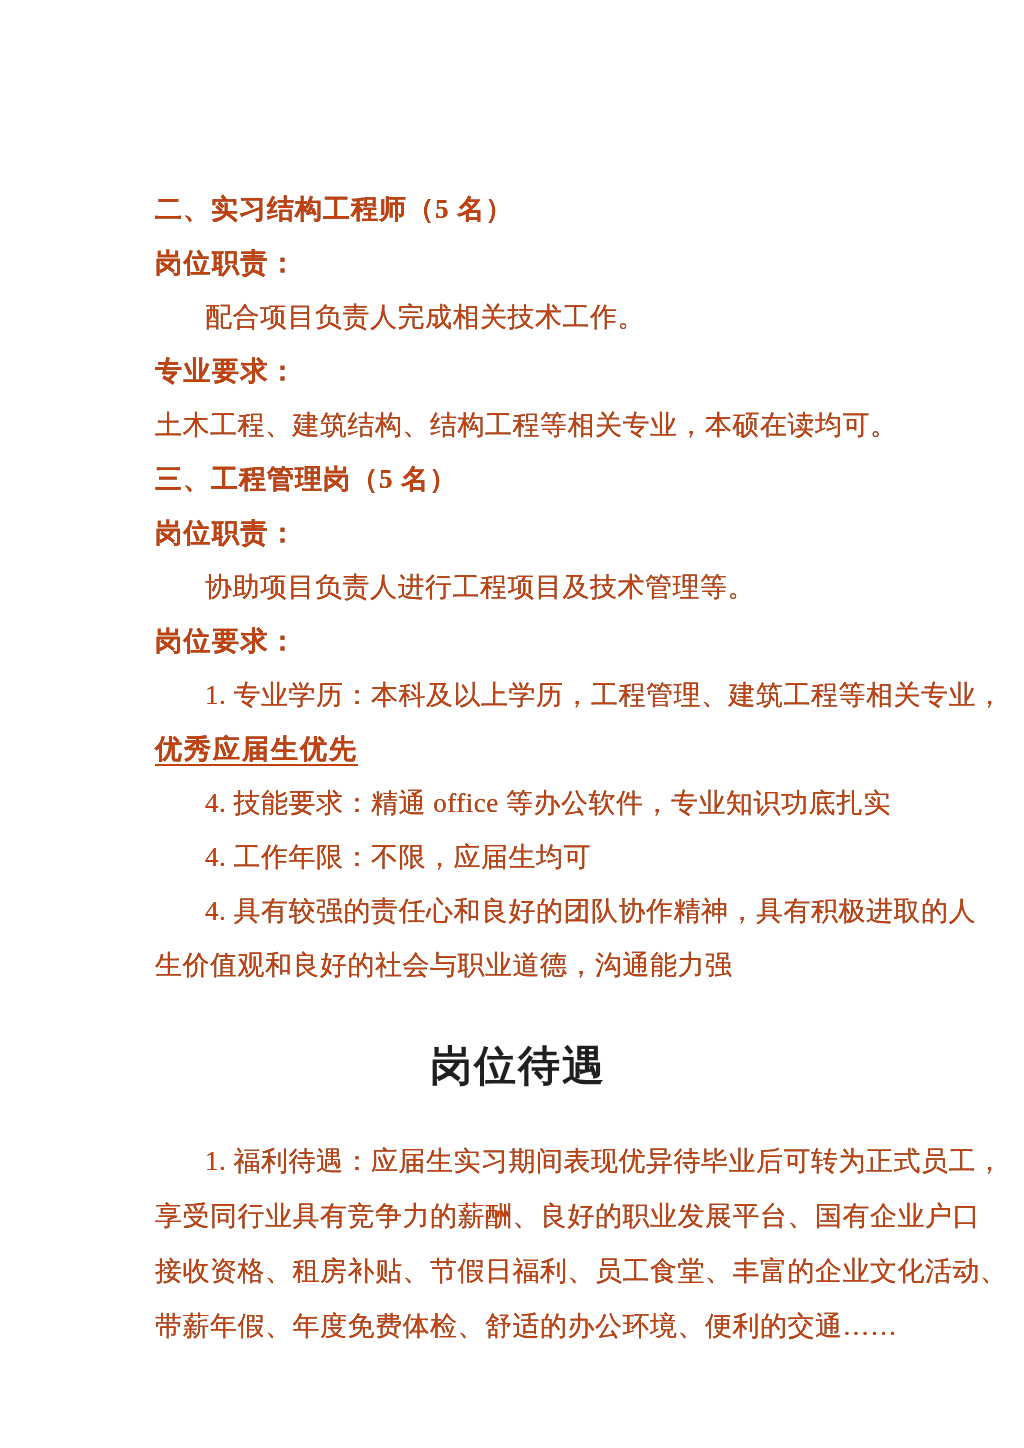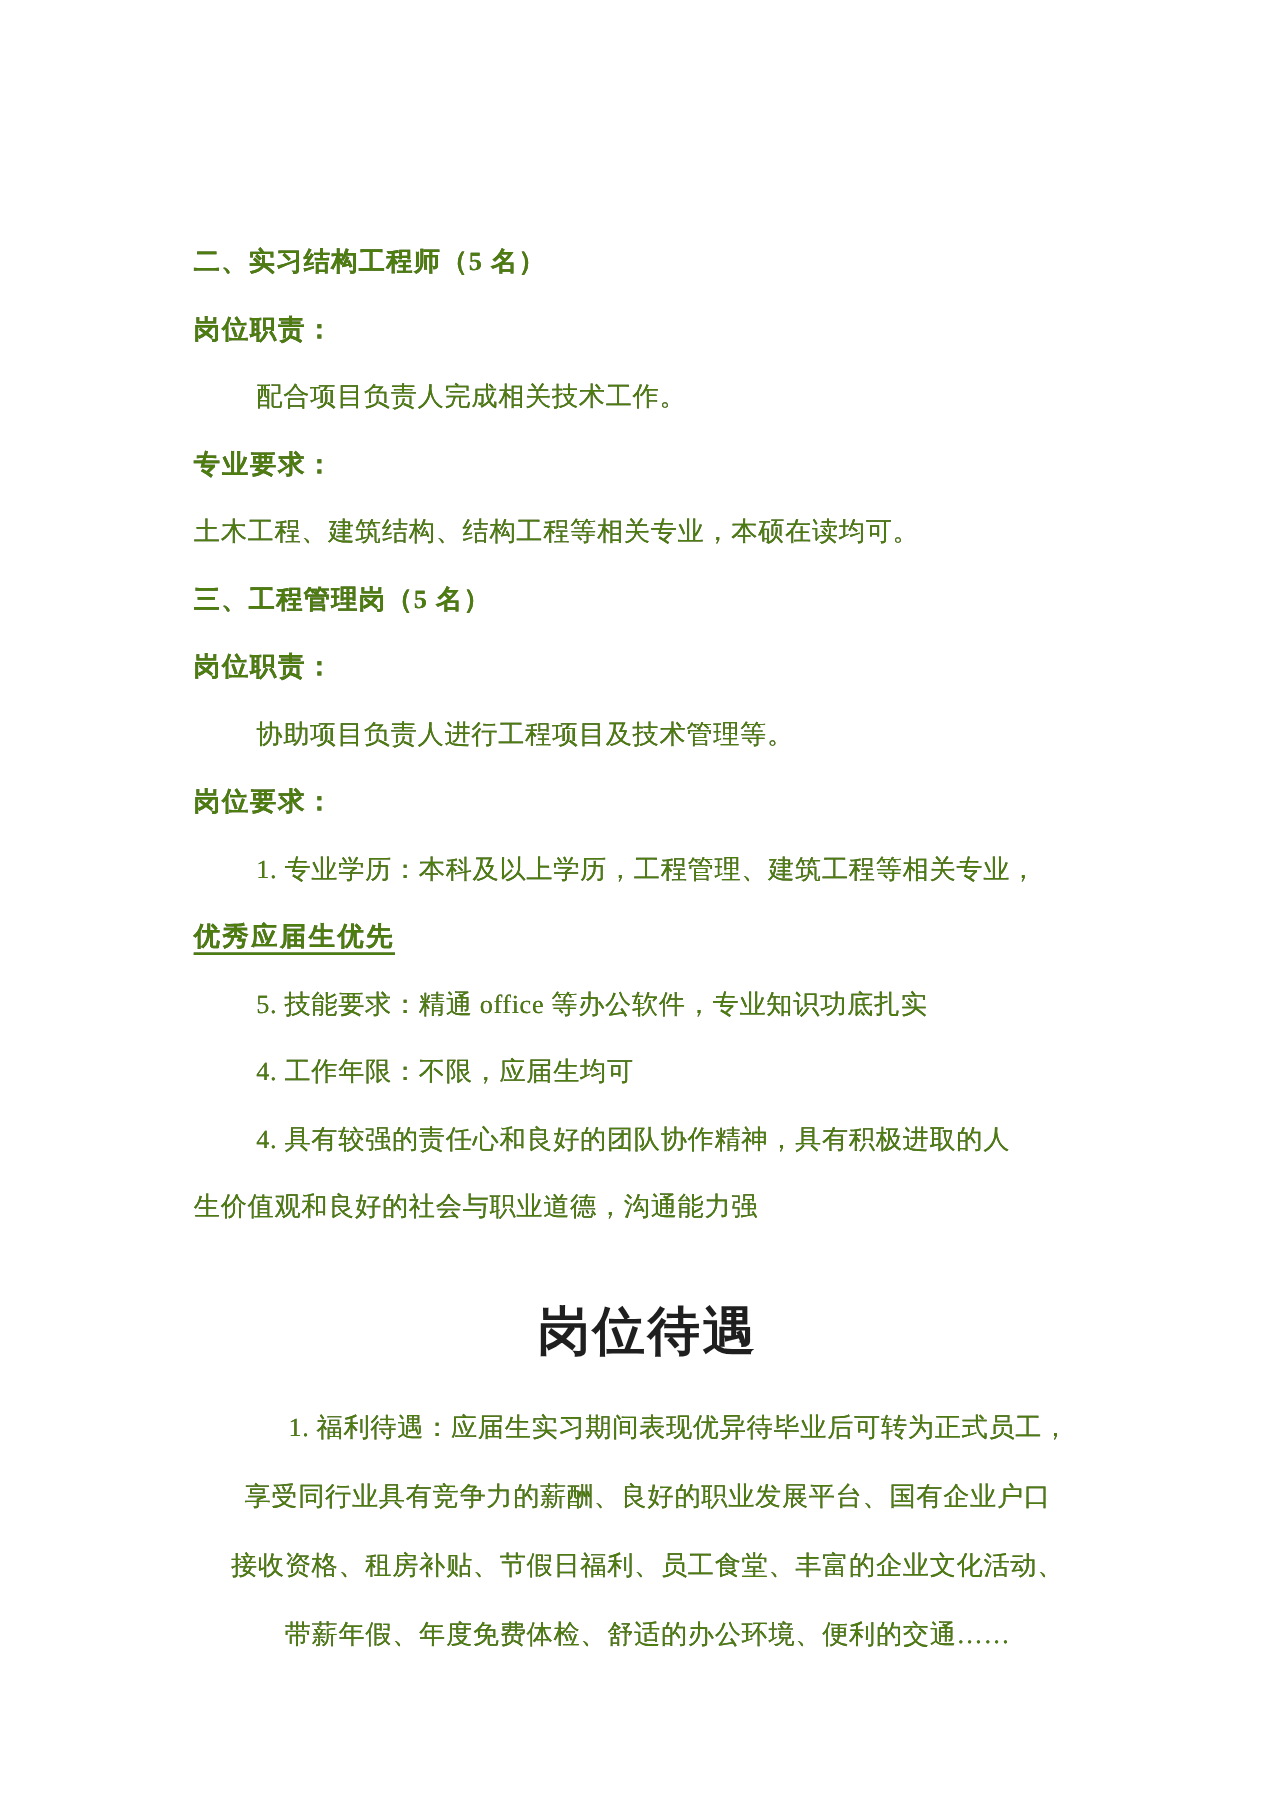--- a/index.html
+++ b/index.html
@@ -20,25 +20,25 @@
     height: 1448px;
     background: #ffffff;
   }
   .content {
     position: absolute;
     top: 182px;
     left: 155px;
     width: 726px;
   }
   .line {
-    font-size: 21px;
+    font-size: 27px;
     line-height: 54px;
     letter-spacing: 0.5px;
     white-space: nowrap;
-    color: #4d7c0f;
+    color: #c2410c;
     text-shadow: 0 0 0.4px #555;
   }
   .heading {
     font-weight: bold;
     letter-spacing: 1px;
   }
   .label {
     font-weight: bold;
     letter-spacing: 1.5px;
   }
@@ -50,21 +50,21 @@
     text-decoration: underline;
     text-underline-offset: 6px;
     letter-spacing: 2px;
   }
   .big-title {
     font-size: 42px;
     font-weight: bold;
     text-align: center;
     line-height: 48px;
     margin-top: 50px;
-    margin-bottom: 25px;
+    margin-bottom: 44px;
     letter-spacing: 2px;
     white-space: nowrap;
   }
   .benefit .line {
     line-height: 55px;
     text-align: center;
   }
 </style>
 </head>
 <body>
@@ -78,21 +78,21 @@
     <div class="line label">专业要求：</div>
     <div class="line">土木工程、建筑结构、结构工程等相关专业，本硕在读均可。</div>
 
     <div class="line heading">三、工程管理岗（5 名）</div>
     <div class="line label">岗位职责：</div>
     <div class="line ind">协助项目负责人进行工程项目及技术管理等。</div>
     <div class="line label">岗位要求：</div>
 
     <div class="line ind">1. 专业学历：本科及以上学历，工程管理、建筑工程等相关专业，</div>
     <div class="line underline-bold">优秀应届生优先</div>
-    <div class="line ind">5. 技能要求：精通 office 等办公软件，专业知识功底扎实</div>
+    <div class="line ind">4. 技能要求：精通 office 等办公软件，专业知识功底扎实</div>
     <div class="line ind">4. 工作年限：不限，应届生均可</div>
     <div class="line ind">4. 具有较强的责任心和良好的团队协作精神，具有积极进取的人</div>
     <div class="line">生价值观和良好的社会与职业道德，沟通能力强</div>
 
     <div class="big-title">岗位待遇</div>
 
     <div class="benefit">
       <div class="line ind">1. 福利待遇：应届生实习期间表现优异待毕业后可转为正式员工，</div>
       <div class="line">享受同行业具有竞争力的薪酬、良好的职业发展平台、国有企业户口</div>
       <div class="line">接收资格、租房补贴、节假日福利、员工食堂、丰富的企业文化活动、</div>

